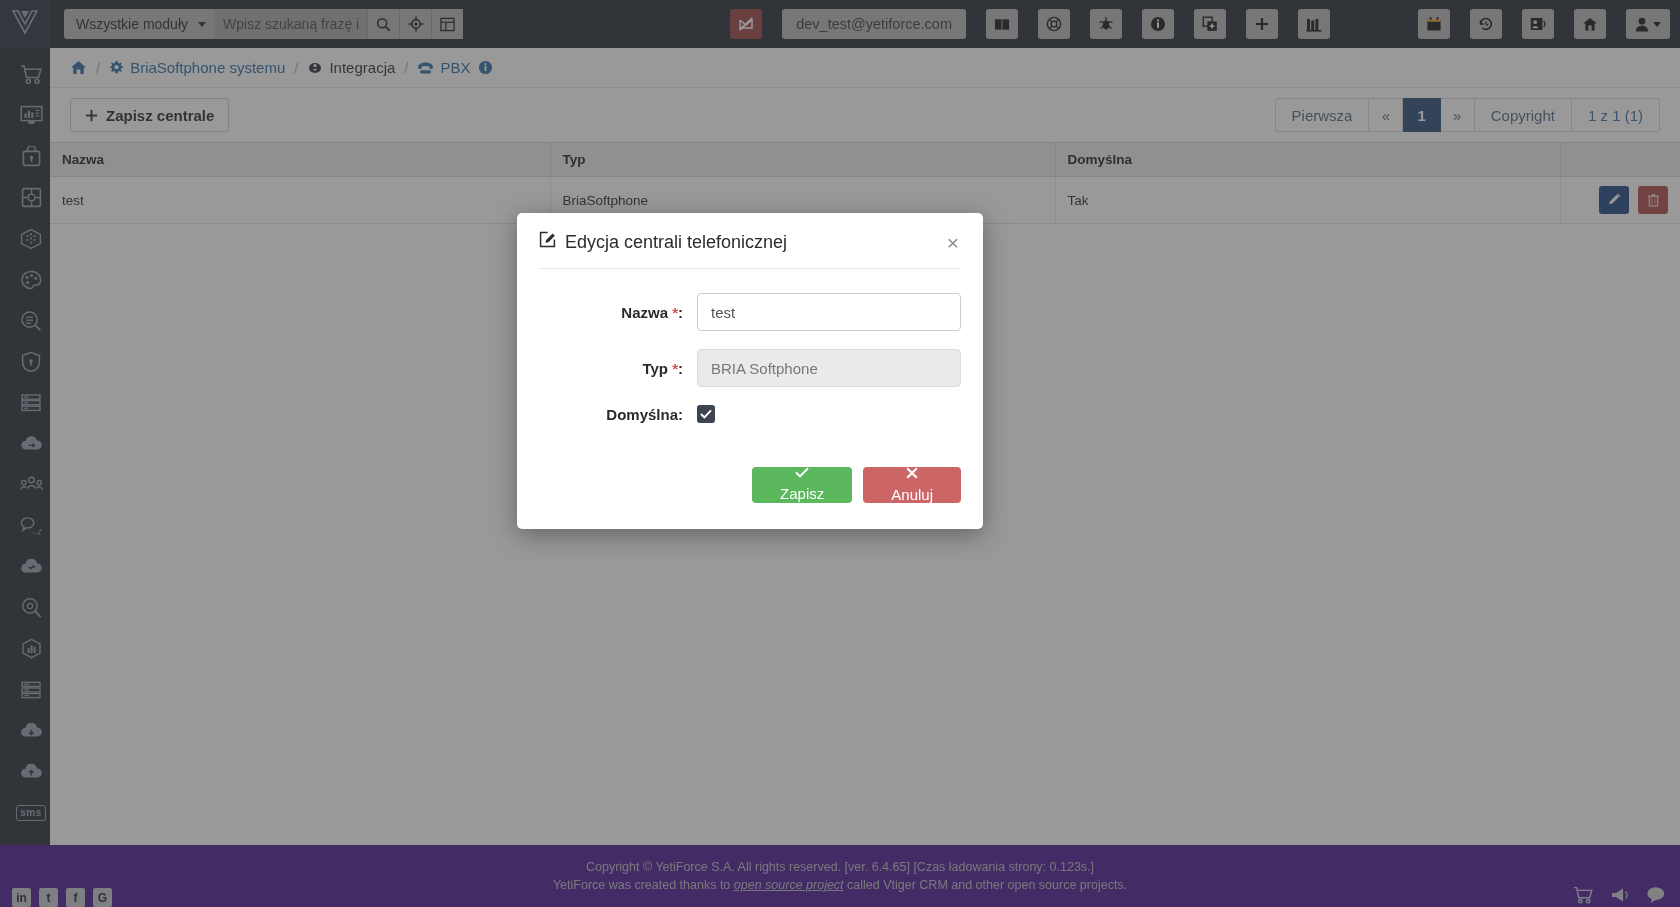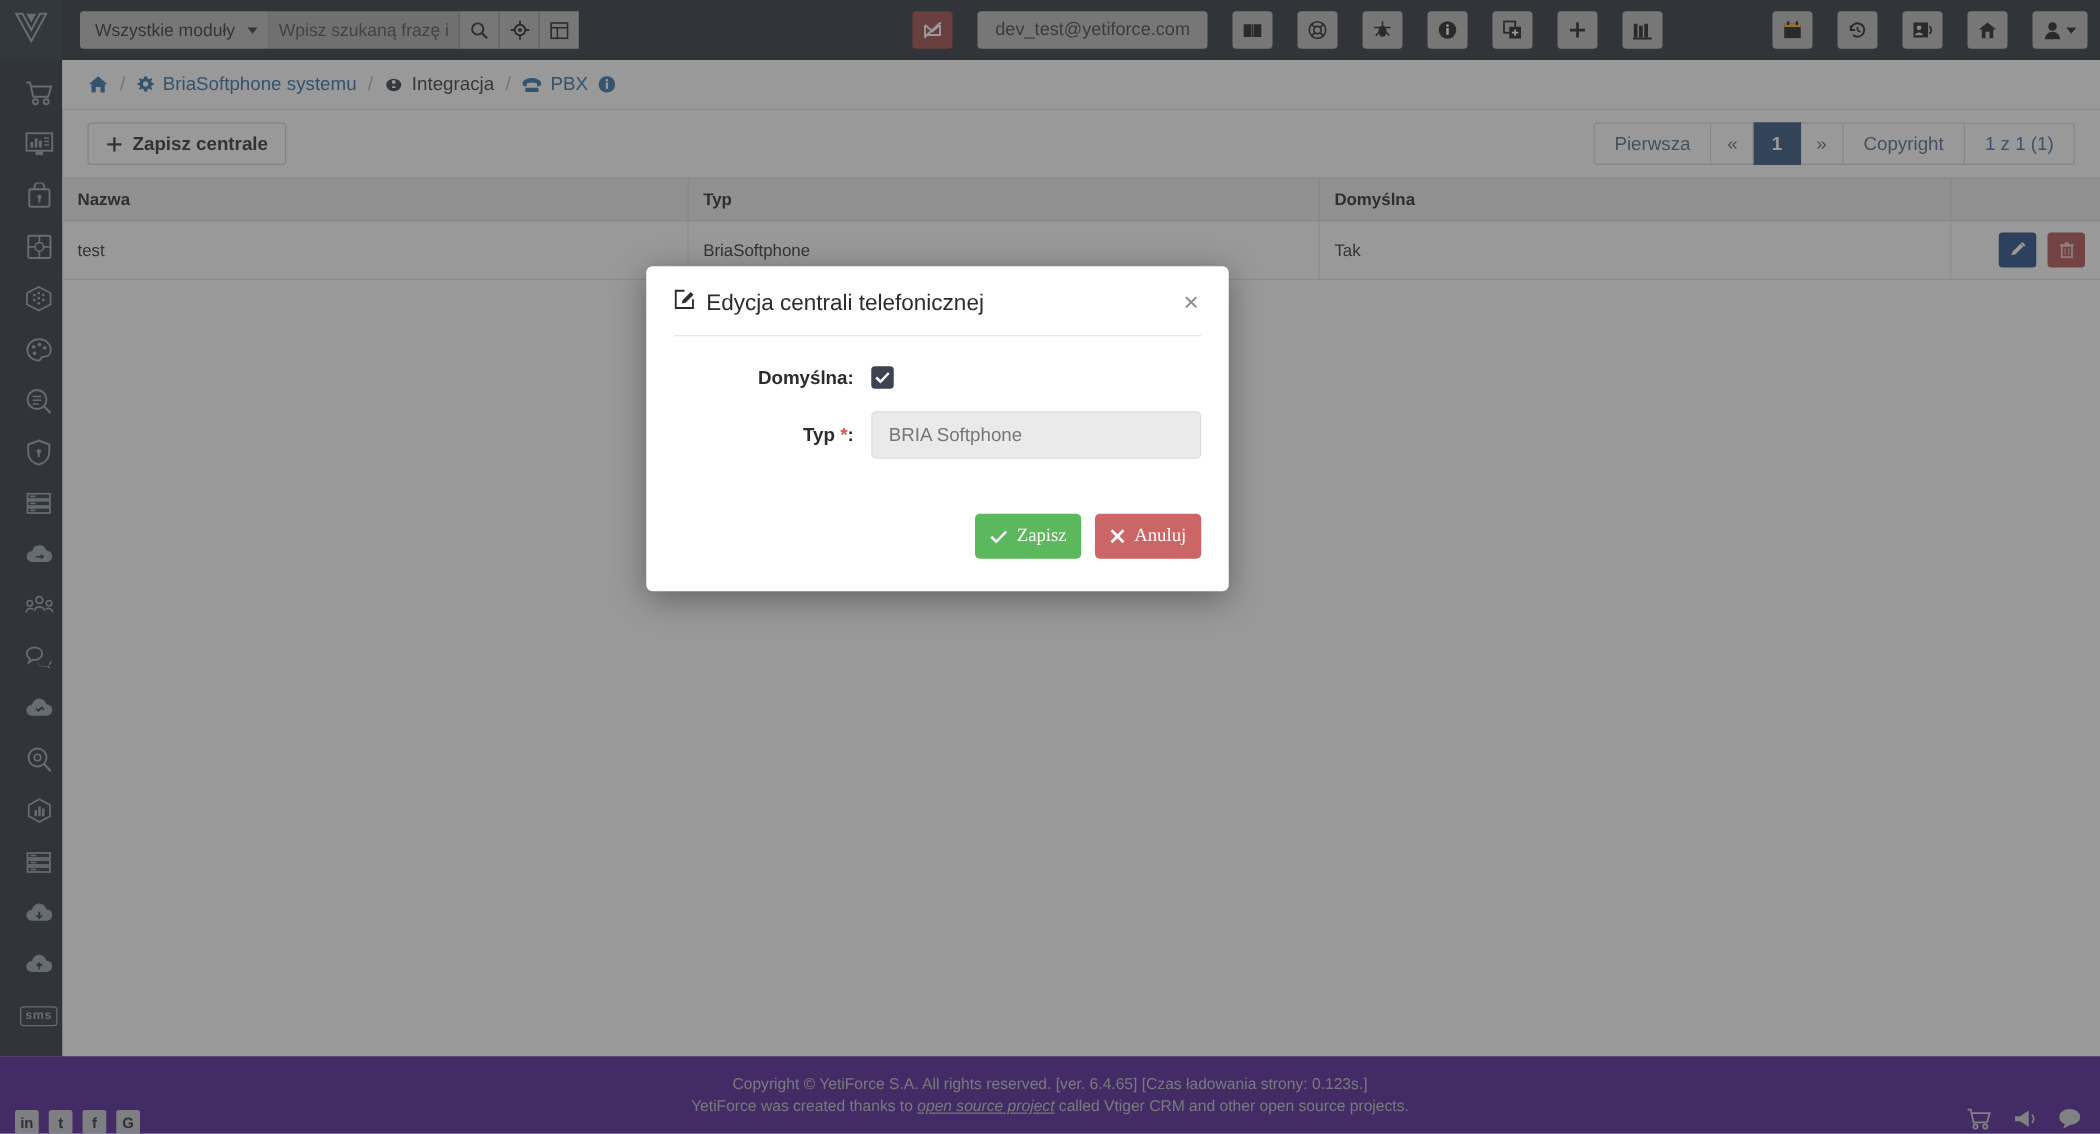--- a/index.html
+++ b/index.html
@@ -225,22 +225,22 @@
     display: flex; align-items: center; justify-content: center;
     cursor: pointer;
   }
   .fcheck svg { display: block; }
   .modal-foot {
     display: flex; justify-content: flex-end; gap: 11px;
     padding: 20px 22px 26px 22px;
   }
   .mbtn {
     height: 36px; display: flex; align-items: center; gap: 7px;
-    padding: 0 12px; border: none; border-radius: 4px;
-    font-size: 15px; color: #fff; cursor: pointer; font-family: Liberation Serif, serif;
+    padding: 0 28px; border: none; border-radius: 4px;
+    font-size: 15px; color: #fff; cursor: pointer; font-family: Liberation Sans, sans-serif; flex-direction: column;
   }
   .mbtn.save { background: #5cb85c; }
   .mbtn.cancel { background: #cc6666; }
 </style>
 </head>
 <body>
 
 <div id="app">
 
   <div id="topbar">
@@ -715,37 +715,44 @@
             <path d="M6.4 11.8 L7.2 9 L13.6 2.6 L15.8 4.8 L9.4 11.2 Z" fill="#2c2c2c"></path>
           </svg>
         </span>
         <span>Edycja centrali telefonicznej</span>
       </div>
       <span class="modal-x">×</span>
     </div>
     <div class="modal-rule"></div>
 
     <div class="modal-body">
+      <div class="frow">
+        <div class="flabel">
+          <span>Nazwa</span>
+          <span class="req">*</span><span>:</span>
+        </div>
+        <input class="finput" type="text" value="test" style="">
+      </div>
+
+      <div class="frow">
+        <div class="flabel">
+          <span>Typ</span>
+          <span class="req">*</span><span>:</span>
+        </div>
+        <input class="finput disabled" type="text" disabled="" value="BRIA Softphone" style="">
+      </div>
 
       <div class="frow">
         <div class="flabel">Domyślna:</div>
         <span class="fcheck">
           <svg width="12" height="10" viewBox="0 0 12 10">
             <path d="M1 5 L4.4 8.4 L11 1.4" fill="none" stroke="#fff" stroke-width="2"></path>
           </svg>
         </span>
       </div>
-
-      <div class="frow">
-        <div class="flabel">
-          <span>Typ</span>
-          <span class="req">*</span><span>:</span>
-        </div>
-        <input class="finput disabled" type="text" disabled="" value="BRIA Softphone" style="">
-      </div>
     </div>
 
     <div class="modal-foot">
       <button class="mbtn save">
         <svg width="14" height="11" viewBox="0 0 14 11">
           <path d="M1 5.4 L5 9.4 L13 1.2" fill="none" stroke="#fff" stroke-width="2"></path>
         </svg>
         <span>Zapisz</span>
       </button>
       <button class="mbtn cancel">

